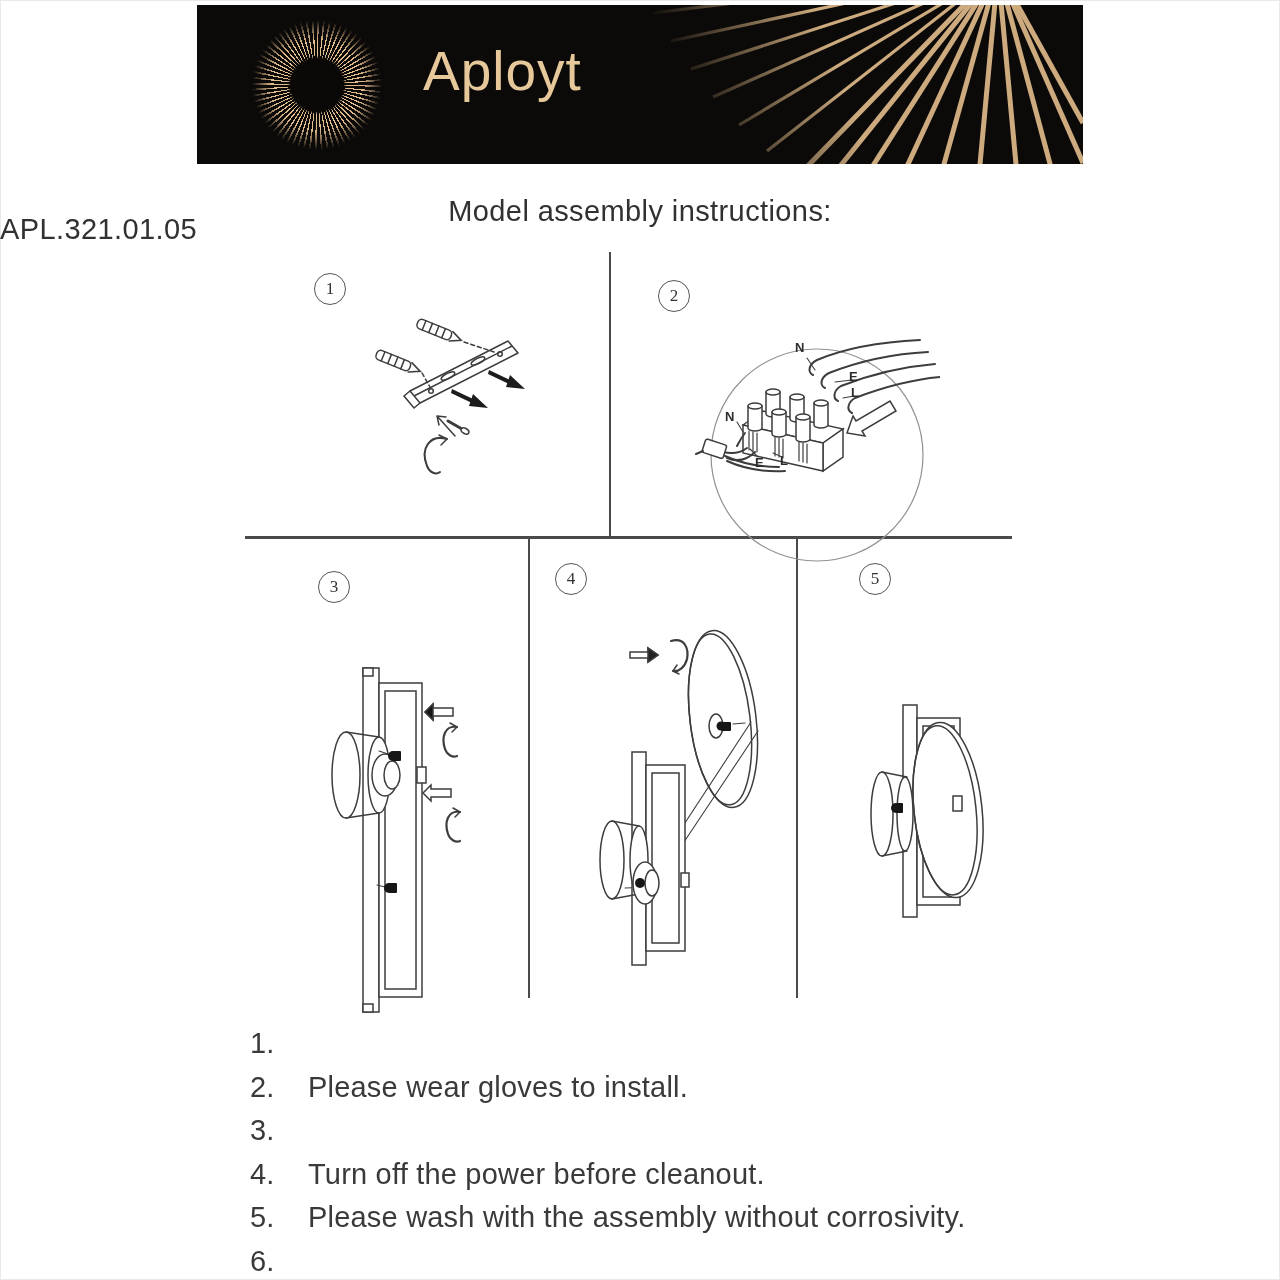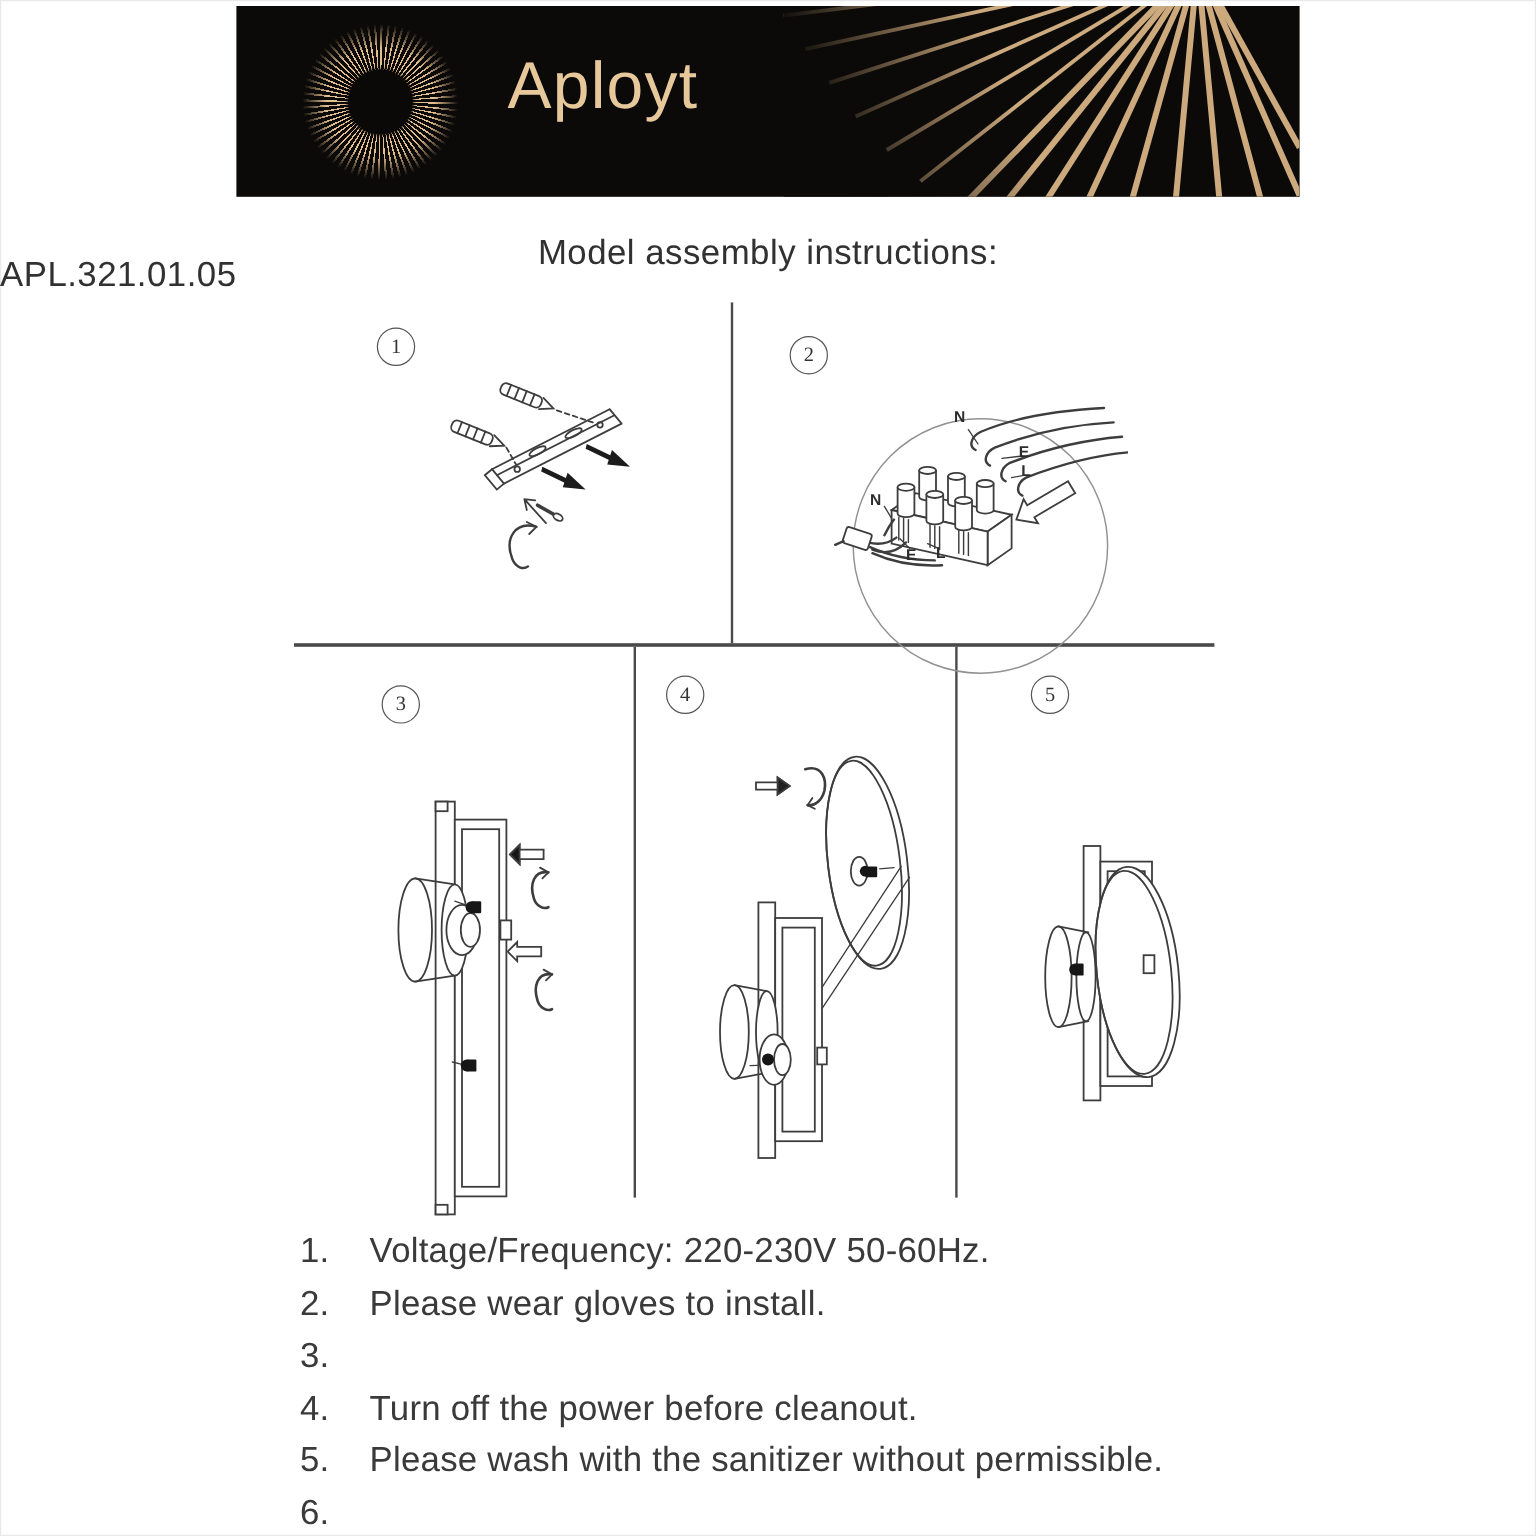--- a/index.html
+++ b/index.html
@@ -273,35 +273,34 @@
         <ellipse cx="93" cy="140" rx="34" ry="88" fill="#ffffff"></ellipse>
         <ellipse cx="90" cy="140" rx="31" ry="85"></ellipse>
       </g>
       <rect x="98" y="126" width="9" height="15" fill="#ffffff"></rect>
     </g>
   </svg>
 
   <div class="instructions">
     <div class="inst-row">
       <span class="inst-num">1.</span>
-      <span class="inst-text">Voltage/Frequency: 220-230V 50-60Hz.</span>
     </div>
     <div class="inst-row">
       <span class="inst-num">2.</span>
       <span class="inst-text">Please wear gloves to install.</span>
     </div>
     <div class="inst-row">
       <span class="inst-num">3.</span>
     </div>
     <div class="inst-row">
       <span class="inst-num">4.</span>
       <span class="inst-text">Turn off the power before cleanout.</span>
     </div>
     <div class="inst-row">
       <span class="inst-num">5.</span>
-      <span class="inst-text">Please wash with the sanitizer without permissible.</span>
+      <span class="inst-text">Please wash with the assembly without corrosivity.</span>
     </div>
     <div class="inst-row">
       <span class="inst-num">6.</span>
     </div>
   </div>
 
 </div>
 
 </body></html>

